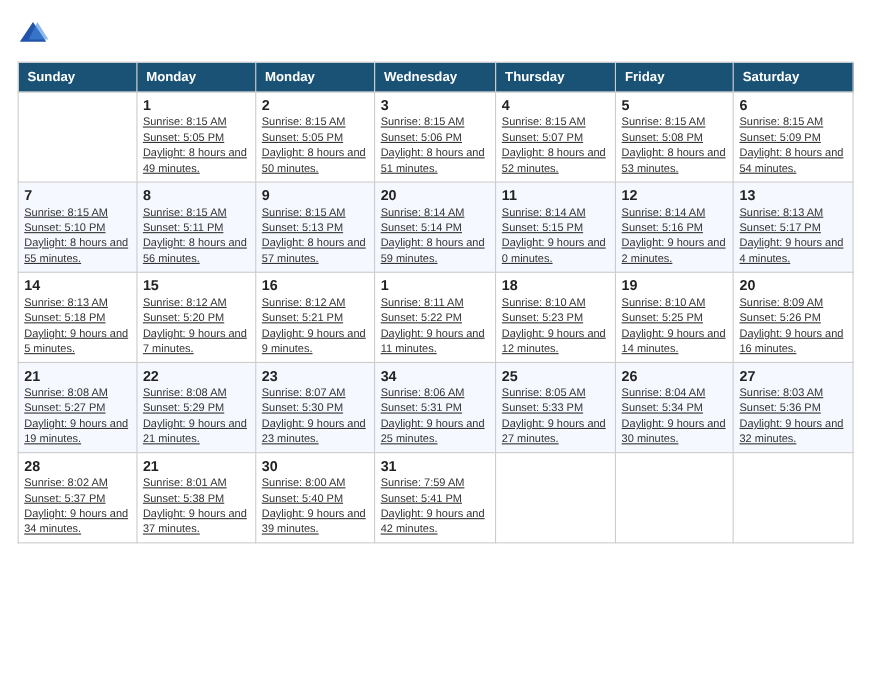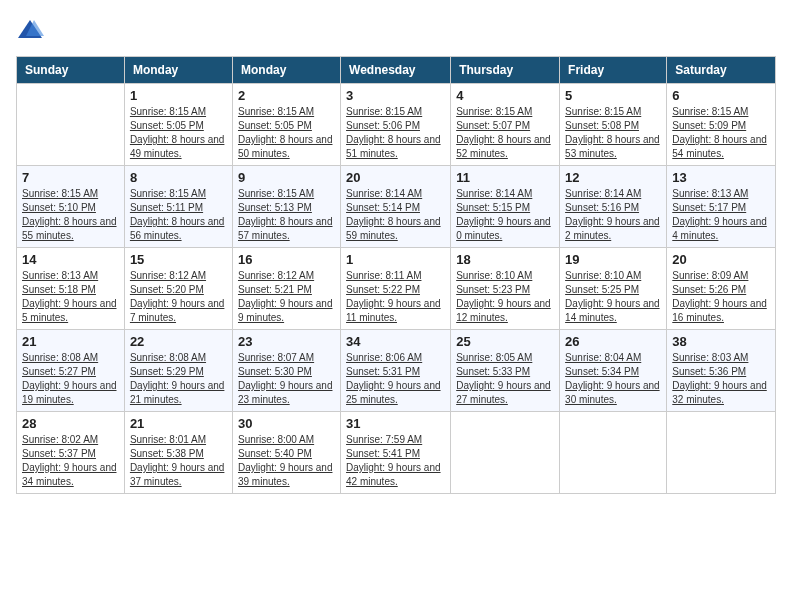--- a/index.html
+++ b/index.html
@@ -228,21 +228,21 @@
         </td>
         <td>
           <div class="day-number">25</div>
           <div class="day-info">Sunrise: 8:05 AM<br>Sunset: 5:33 PM<br>Daylight: 9 hours and 27 minutes.</div>
         </td>
         <td>
           <div class="day-number">26</div>
           <div class="day-info">Sunrise: 8:04 AM<br>Sunset: 5:34 PM<br>Daylight: 9 hours and 30 minutes.</div>
         </td>
         <td>
-          <div class="day-number">38</div>
+          <div class="day-number">27</div>
           <div class="day-info">Sunrise: 8:03 AM<br>Sunset: 5:36 PM<br>Daylight: 9 hours and 32 minutes.</div>
         </td>
       </tr>
       <tr>
         <td>
           <div class="day-number">28</div>
           <div class="day-info">Sunrise: 8:02 AM<br>Sunset: 5:37 PM<br>Daylight: 9 hours and 34 minutes.</div>
         </td>
         <td>
           <div class="day-number">21</div>

